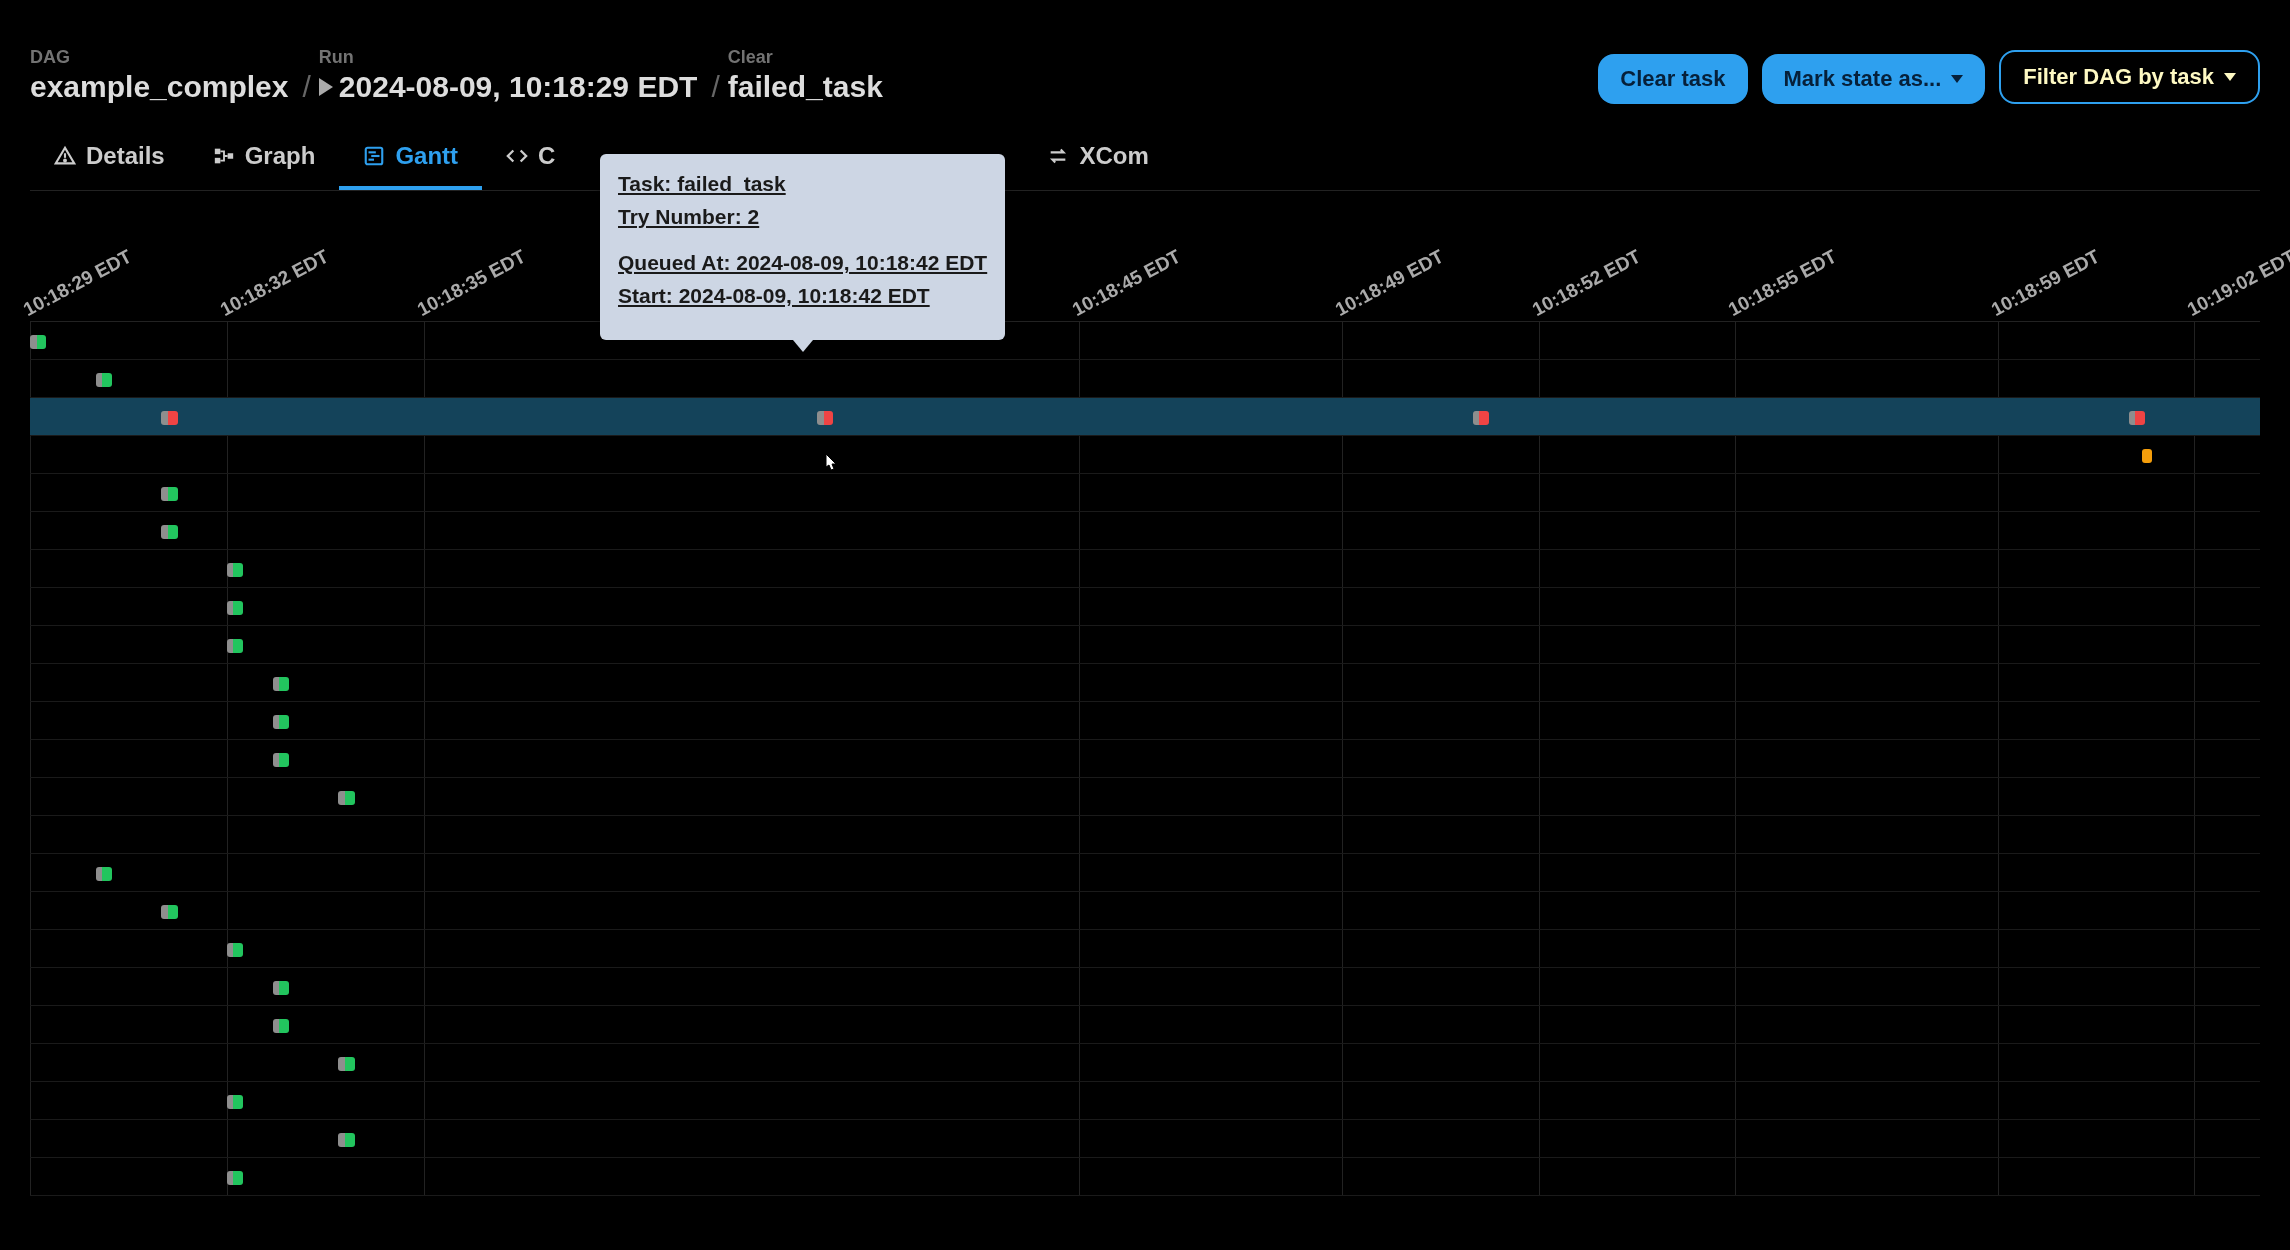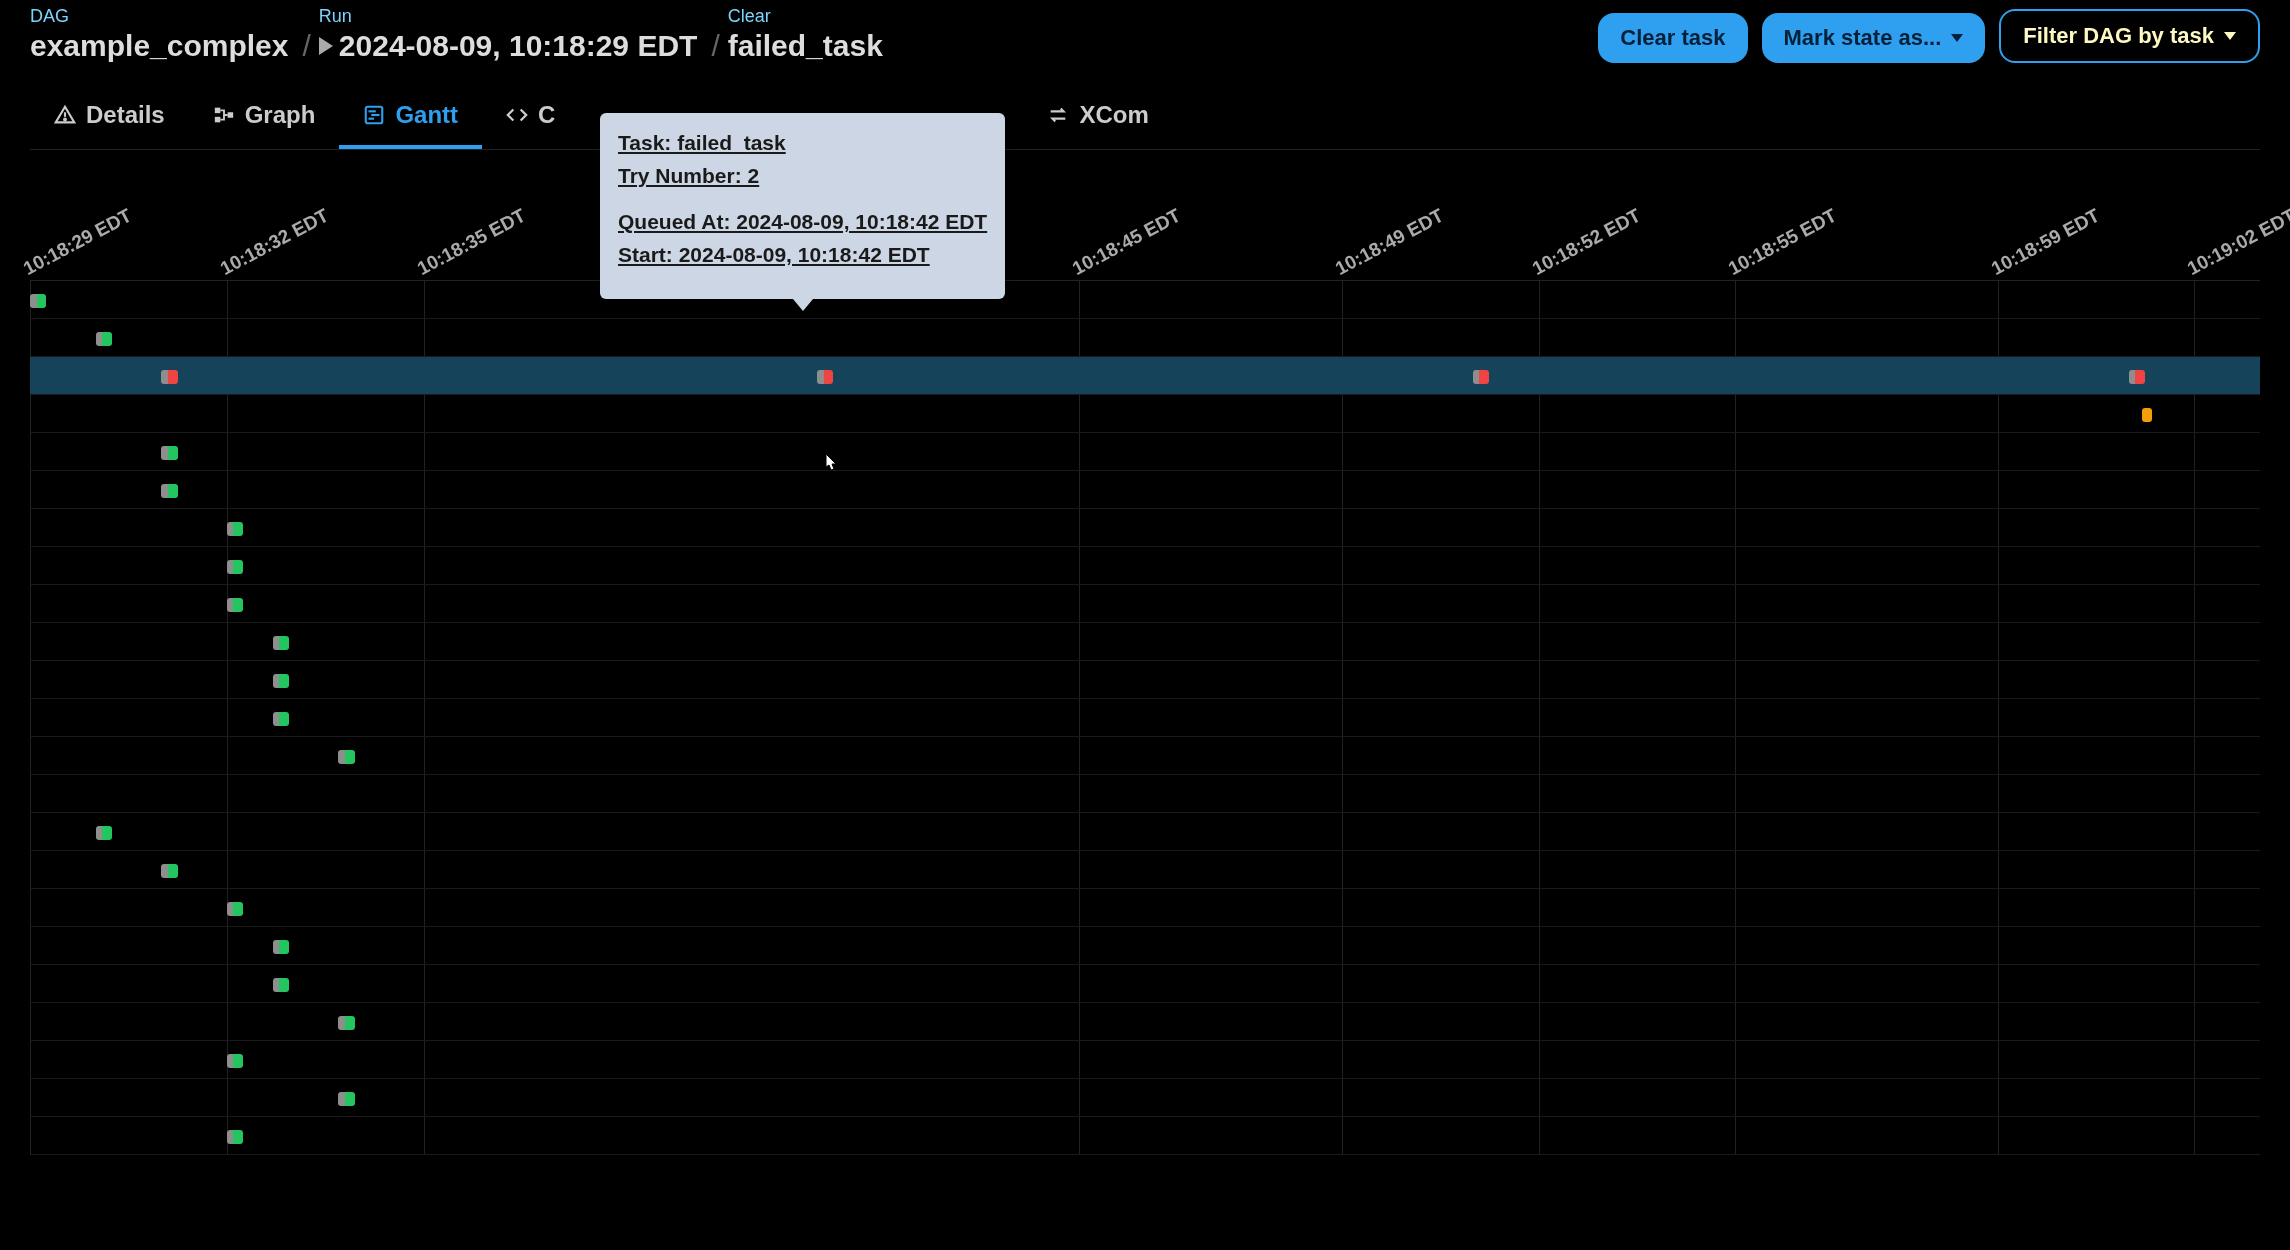--- a/index.html
+++ b/index.html
@@ -14,21 +14,21 @@
   }
   .wrapper { padding: 0 30px; }
   
   .header-row {
     display: flex;
     align-items: flex-end;
     padding-top: 6px;
     padding-bottom: 10px;
   }
   .bc-col { display: flex; flex-direction: column; margin-right: 6px; }
-  .bc-label { color: #7dd3fc; font-size: 18px; font-weight: 400; margin-bottom: 2px; }
+  .bc-label { color: #737373; font-size: 18px; font-weight: 700; margin-bottom: 2px; margin-top: 41px; }
   .bc-value { color: #ddd; font-size: 30px; font-weight: 700; display:flex; align-items:center; }
   .bc-sep { color: #666; font-size: 30px; margin: 0 8px 0 8px; align-self:flex-end; }
   .run-play { width:0; height:0; border-left:14px solid #aaa; border-top:9px solid transparent; border-bottom:9px solid transparent; margin-right:6px; }
   .header-spacer { flex: 1; }
   .btn {
     font-size: 22px;
     font-weight: 700;
     padding: 12px 22px;
     border-radius: 16px;
     margin-left: 14px;

